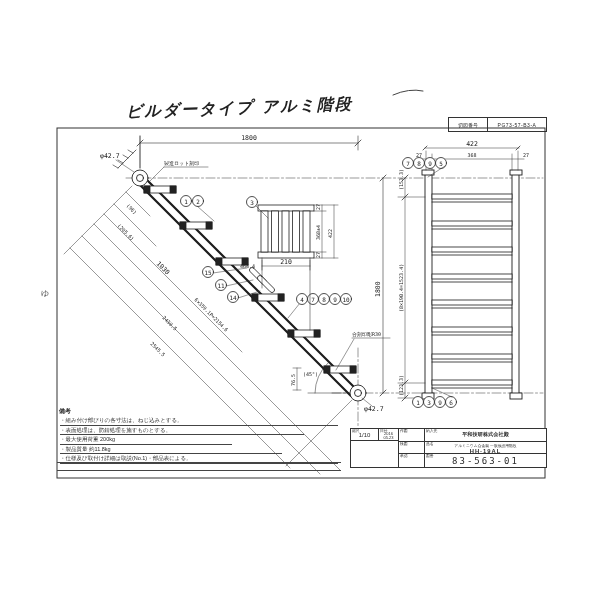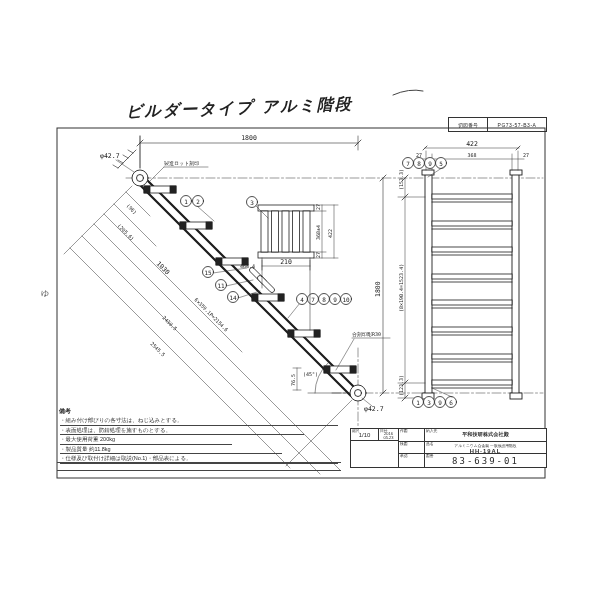--- a/index.html
+++ b/index.html
@@ -345,17 +345,17 @@
     </div>
     <div class="cell" style="left:74px;top:12.6px;width:121px;height:12.6px;border-right:none">
       <span class="tiny">品名</span>
       <div style="text-align:center;padding-top:1px">
         <div style="font-size:3.8px">アルミニウム合金製 一般仮設用階段</div>
         <div style="font-size:5.8px;font-weight:bold;letter-spacing:1px">HH-19AL</div>
       </div>
     </div>
     <div class="cell" style="left:74px;top:25.2px;width:121px;height:12.8px;border-right:none;border-bottom:none">
       <span class="tiny">図番</span>
-      <div class="ctr" style="font-size:9px;letter-spacing:2px;font-family:'DejaVu Sans Mono',monospace">83-639-01</div>
+      <div class="ctr" style="font-size:9px;letter-spacing:2px;font-family:'DejaVu Sans Mono',monospace">83-563-01</div>
     </div>
   </div>
 
 </div>
 
 </body></html>

